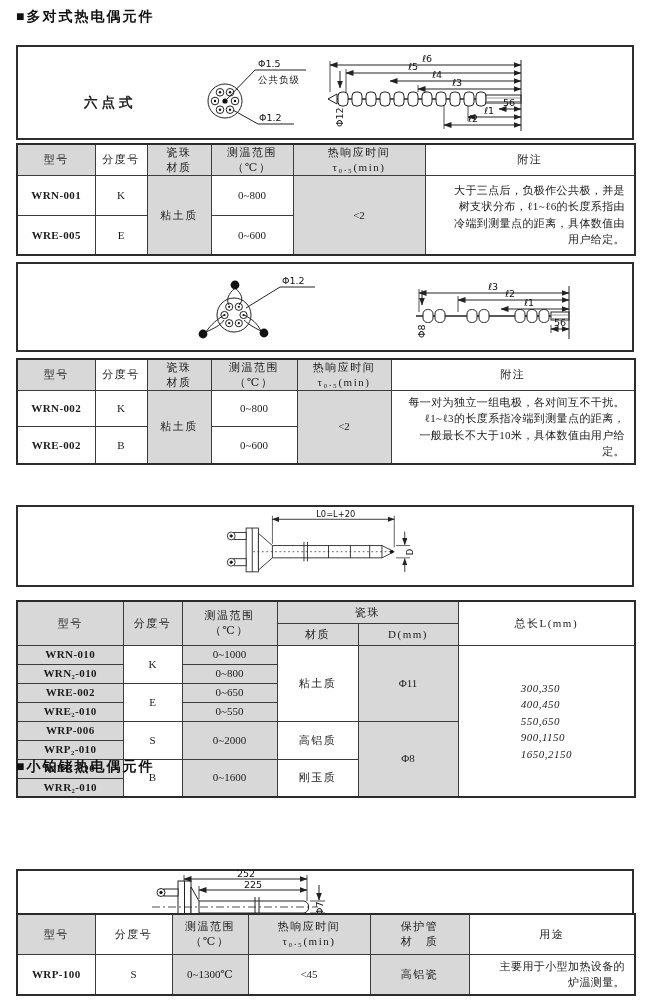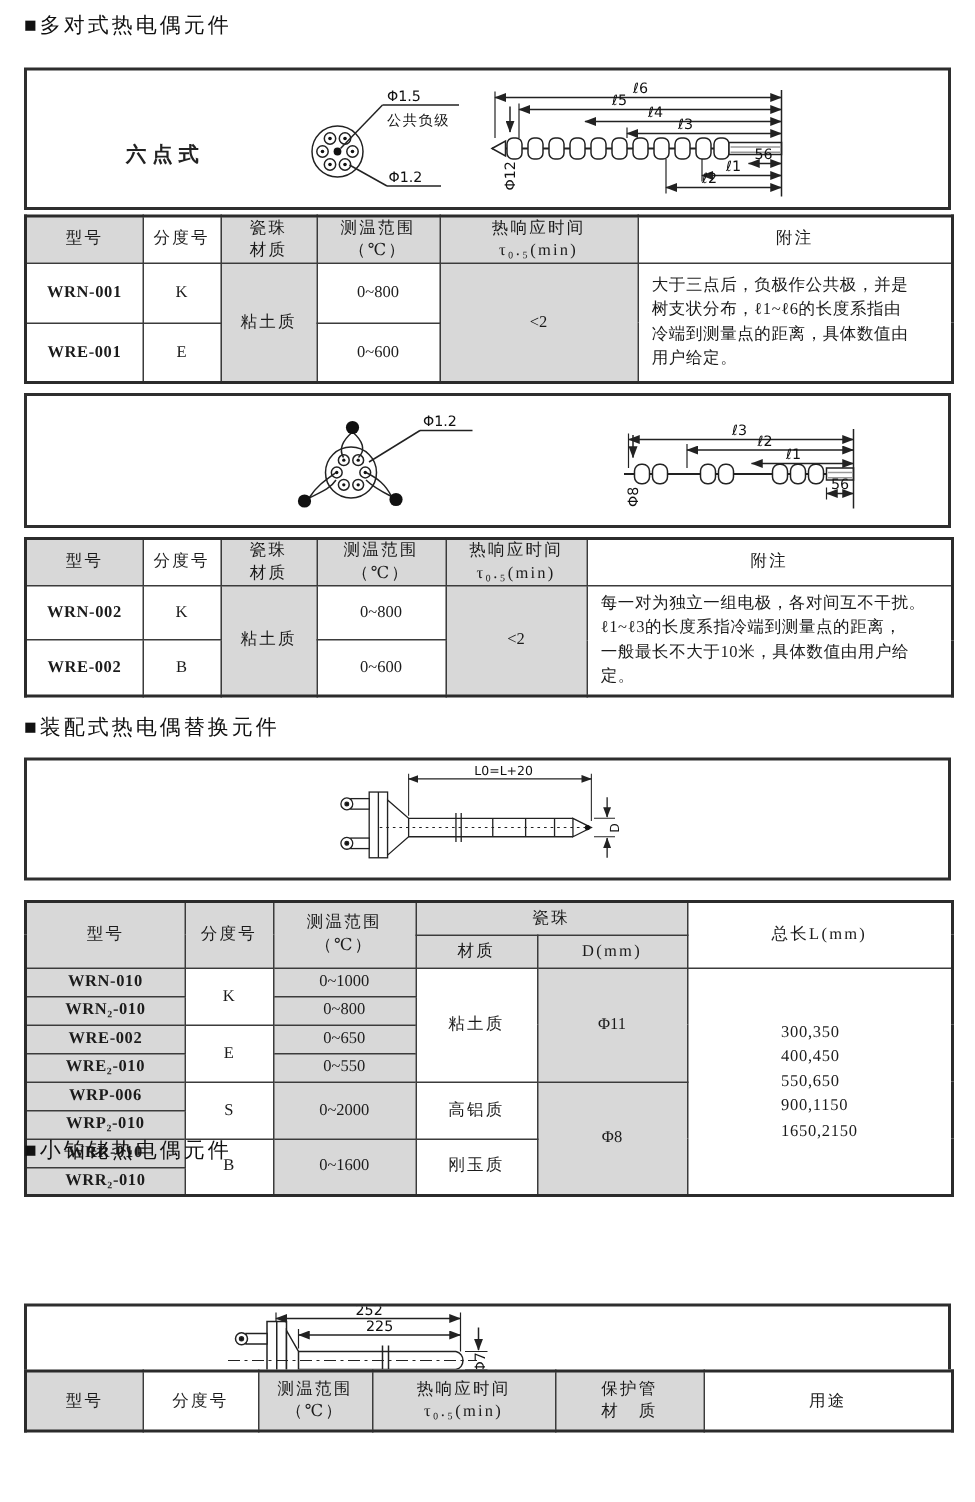--- a/index.html
+++ b/index.html
@@ -1,38 +1,38 @@
 <!DOCTYPE html>
 <html><head>
 <meta charset="utf-8">
 <style>
   html,body{margin:0;padding:0;background:#fff;}
   .page{position:relative;width:650px;height:1001px;background:#ffffff;overflow:hidden;
         font-family:"Liberation Sans","DejaVu Sans",sans-serif;color:#1b1b1b;}
-  .sec-title{position:absolute;left:16px;margin:0;font-size:14px;font-weight:normal;
+  .sec-title{position:absolute;left:16px;margin:0;font-size:14px;font-weight:bold;
              letter-spacing:2px;color:#111;}
   #title-1{top:8px}#title-3{top:476px}#title-4{top:758px}
   .dbox{position:absolute;left:16px;width:618px;border:2px solid #2e2e2e;background:#fff;box-sizing:border-box;}
   #box1{top:45px;height:95px}#box2{top:262px;height:90px}#box3{top:505px;height:82px}#box4{top:869px;height:73px}
   .dbox svg{position:absolute;left:0;top:0;width:100%;height:100%;}
   svg text{font-family:"DejaVu Sans","Liberation Sans",sans-serif;font-size:9.5px;fill:#111;}
   svg .cjk{font-size:9.5px;letter-spacing:1px;}
   svg .big{font-size:13.5px;font-weight:bold;letter-spacing:4px;fill:#222;}
   table{position:absolute;left:16px;border-collapse:collapse;table-layout:fixed;width:618px;
         background:#fff;font-family:"Liberation Serif","DejaVu Serif",serif;}
   #tbl1{top:143px}#tbl2{top:358px}#tbl3{top:600px}#tbl4{top:913px}
   td{border:1px solid #3b3b3b;text-align:center;vertical-align:middle;font-size:11px;
      padding:0 2px;white-space:pre-line;line-height:1.35;color:#1b1b1b;}
   table{border:2px solid #2b2b2b;}
   .g{background:#d8d8d8;}
   .hd{letter-spacing:1.5px;}
   .rh29{height:29px}.rh40{height:40px}.rh30{height:30px}.rh35{height:35px}
   .rh22{height:22px}.rh19{height:19px}
-  .note-cell{text-align:left;padding:3px 9px;line-height:1.5;letter-spacing:0.4px;}
-  .len-cell{text-align:center;}
+  .note-cell{text-align:right;padding:3px 9px;line-height:1.5;letter-spacing:0.4px;}
+  .len-cell{text-align:center;font-style:italic;}
   .len-inner{display:inline-block;text-align:left;line-height:1.5;letter-spacing:0.5px;}
   .mono-sub{letter-spacing:0.4px;font-weight:bold;}
 </style>
 </head>
 <body>
 
 <div class="page">
 
   <h2 class="sec-title" id="title-1">■多对式热电偶元件</h2>
 
@@ -147,21 +147,21 @@
       <td>K</td>
       <td class="g hd" rowspan="2">粘土质</td>
       <td>0~800</td>
       <td class="g" rowspan="2">&lt;2</td>
       <td class="note-cell" rowspan="2">大于三点后，负极作公共极，并是
 树支状分布，ℓ1~ℓ6的长度系指由
 冷端到测量点的距离，具体数值由
 用户给定。</td>
     </tr>
     <tr class="rh40">
-      <td class="mono-sub">WRE-001</td>
+      <td class="mono-sub">WRE-005</td>
       <td>E</td>
       <td>0~600</td>
     </tr>
   </tbody>
     </table>
 
   <div class="dbox" id="box2">
     <svg viewBox="0 0 614 86">
       <defs>
         <marker id="ar2" viewBox="0 0 8 6" markerWidth="8" markerHeight="6" refX="7.5" refY="3" orient="auto-start-reverse" markerUnits="userSpaceOnUse">
@@ -267,21 +267,20 @@
 一般最长不大于10米，具体数值由用户给定。</td>
     </tr>
     <tr class="rh35">
       <td class="mono-sub">WRE-002</td>
       <td>B</td>
       <td>0~600</td>
     </tr>
   </tbody>
     </table>
 
-  <h2 class="sec-title" id="title-3">■装配式热电偶替换元件</h2>
 
   <div class="dbox" id="box3">
     <svg viewBox="0 0 614 89">
       <defs>
         <marker id="ar3" viewBox="0 0 8 6" markerWidth="8" markerHeight="6" refX="7.5" refY="3" orient="auto-start-reverse" markerUnits="userSpaceOnUse">
           <path d="M0,0 L8,3 L0,6 Z" fill="#222"></path>
         </marker>
       </defs>
       <g fill="#fff" stroke="#222" stroke-width="1">
         <rect x="217" y="24" width="14" height="50"></rect>
@@ -448,16 +447,25 @@
       <td class="g hd">型号</td>
       <td class="hd">分度号</td>
       <td class="g hd">测温范围
 （℃）</td>
       <td class="g hd">热响应时间
 τ₀.₅(min)</td>
       <td class="g hd">保护管
 材　质</td>
       <td class="hd">用途</td>
     </tr>
+    <tr class="rh40">
+      <td class="mono-sub">WRP-100</td>
+      <td>S</td>
+      <td class="g">0~1300℃</td>
+      <td>&lt;45</td>
+      <td class="g hd">高铝瓷</td>
+      <td class="note-cell">主要用于小型加热设备的
+炉温测量。</td>
+    </tr>
   </tbody>
     </table>
 
 </div>
 
 </body></html>

